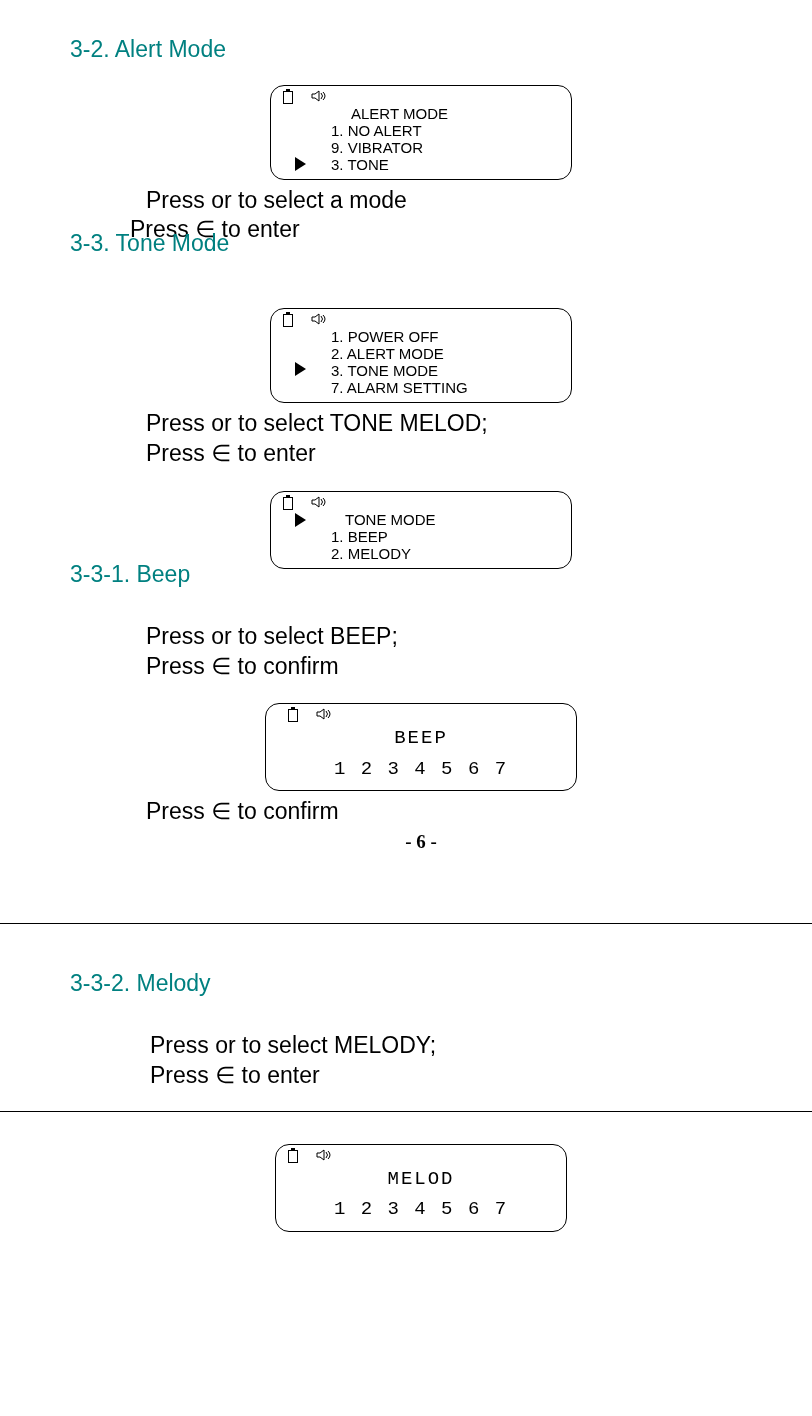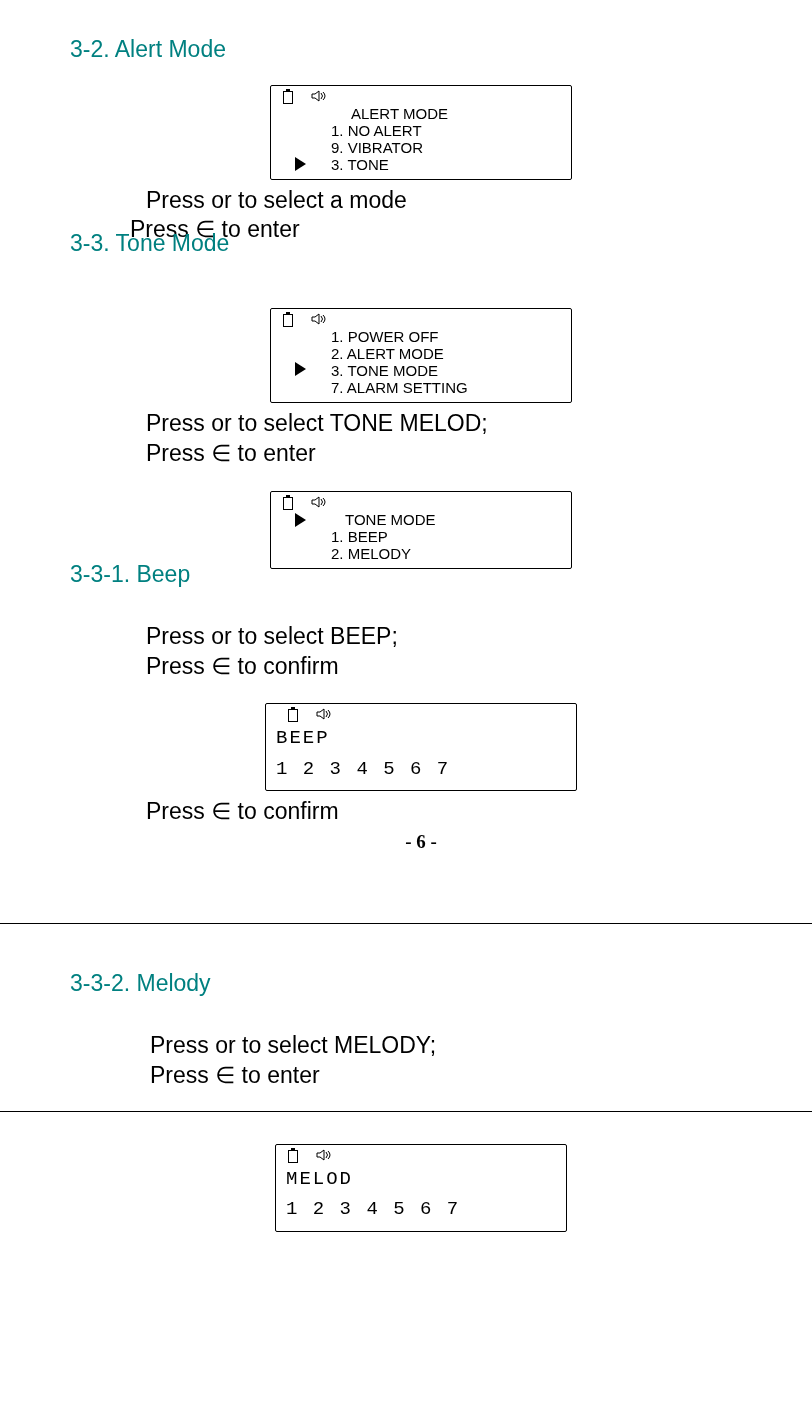--- a/index.html
+++ b/index.html
@@ -17,34 +17,35 @@
     font-size: 23px;
     margin: 6px 0 20px 0;
   }
   .instr {
     font-size: 23px;
     margin-left: 76px;
     line-height: 1.3;
   }
   .lcd {
     border: 1.5px solid #000;
-    border-radius: 2px;
+    border-radius: 14px;
     width: 280px;
     margin: 22px auto 6px auto;
     padding: 4px 10px 6px 10px;
     font-size: 15px;
     font-family: Arial, Helvetica, sans-serif;
     position: relative;
   }
   .lcd-wide {
     width: 280px;
   }
   .lcd-mono {
     font-family: "Courier New", monospace;
     letter-spacing: 2px;
+    text-align: center;
     line-height: 1.6;
   }
   .lcd-icons {
     font-size: 13px;
     display: flex;
     align-items: center;
     gap: 18px;
     margin-left: 2px;
   }
   .batt {

